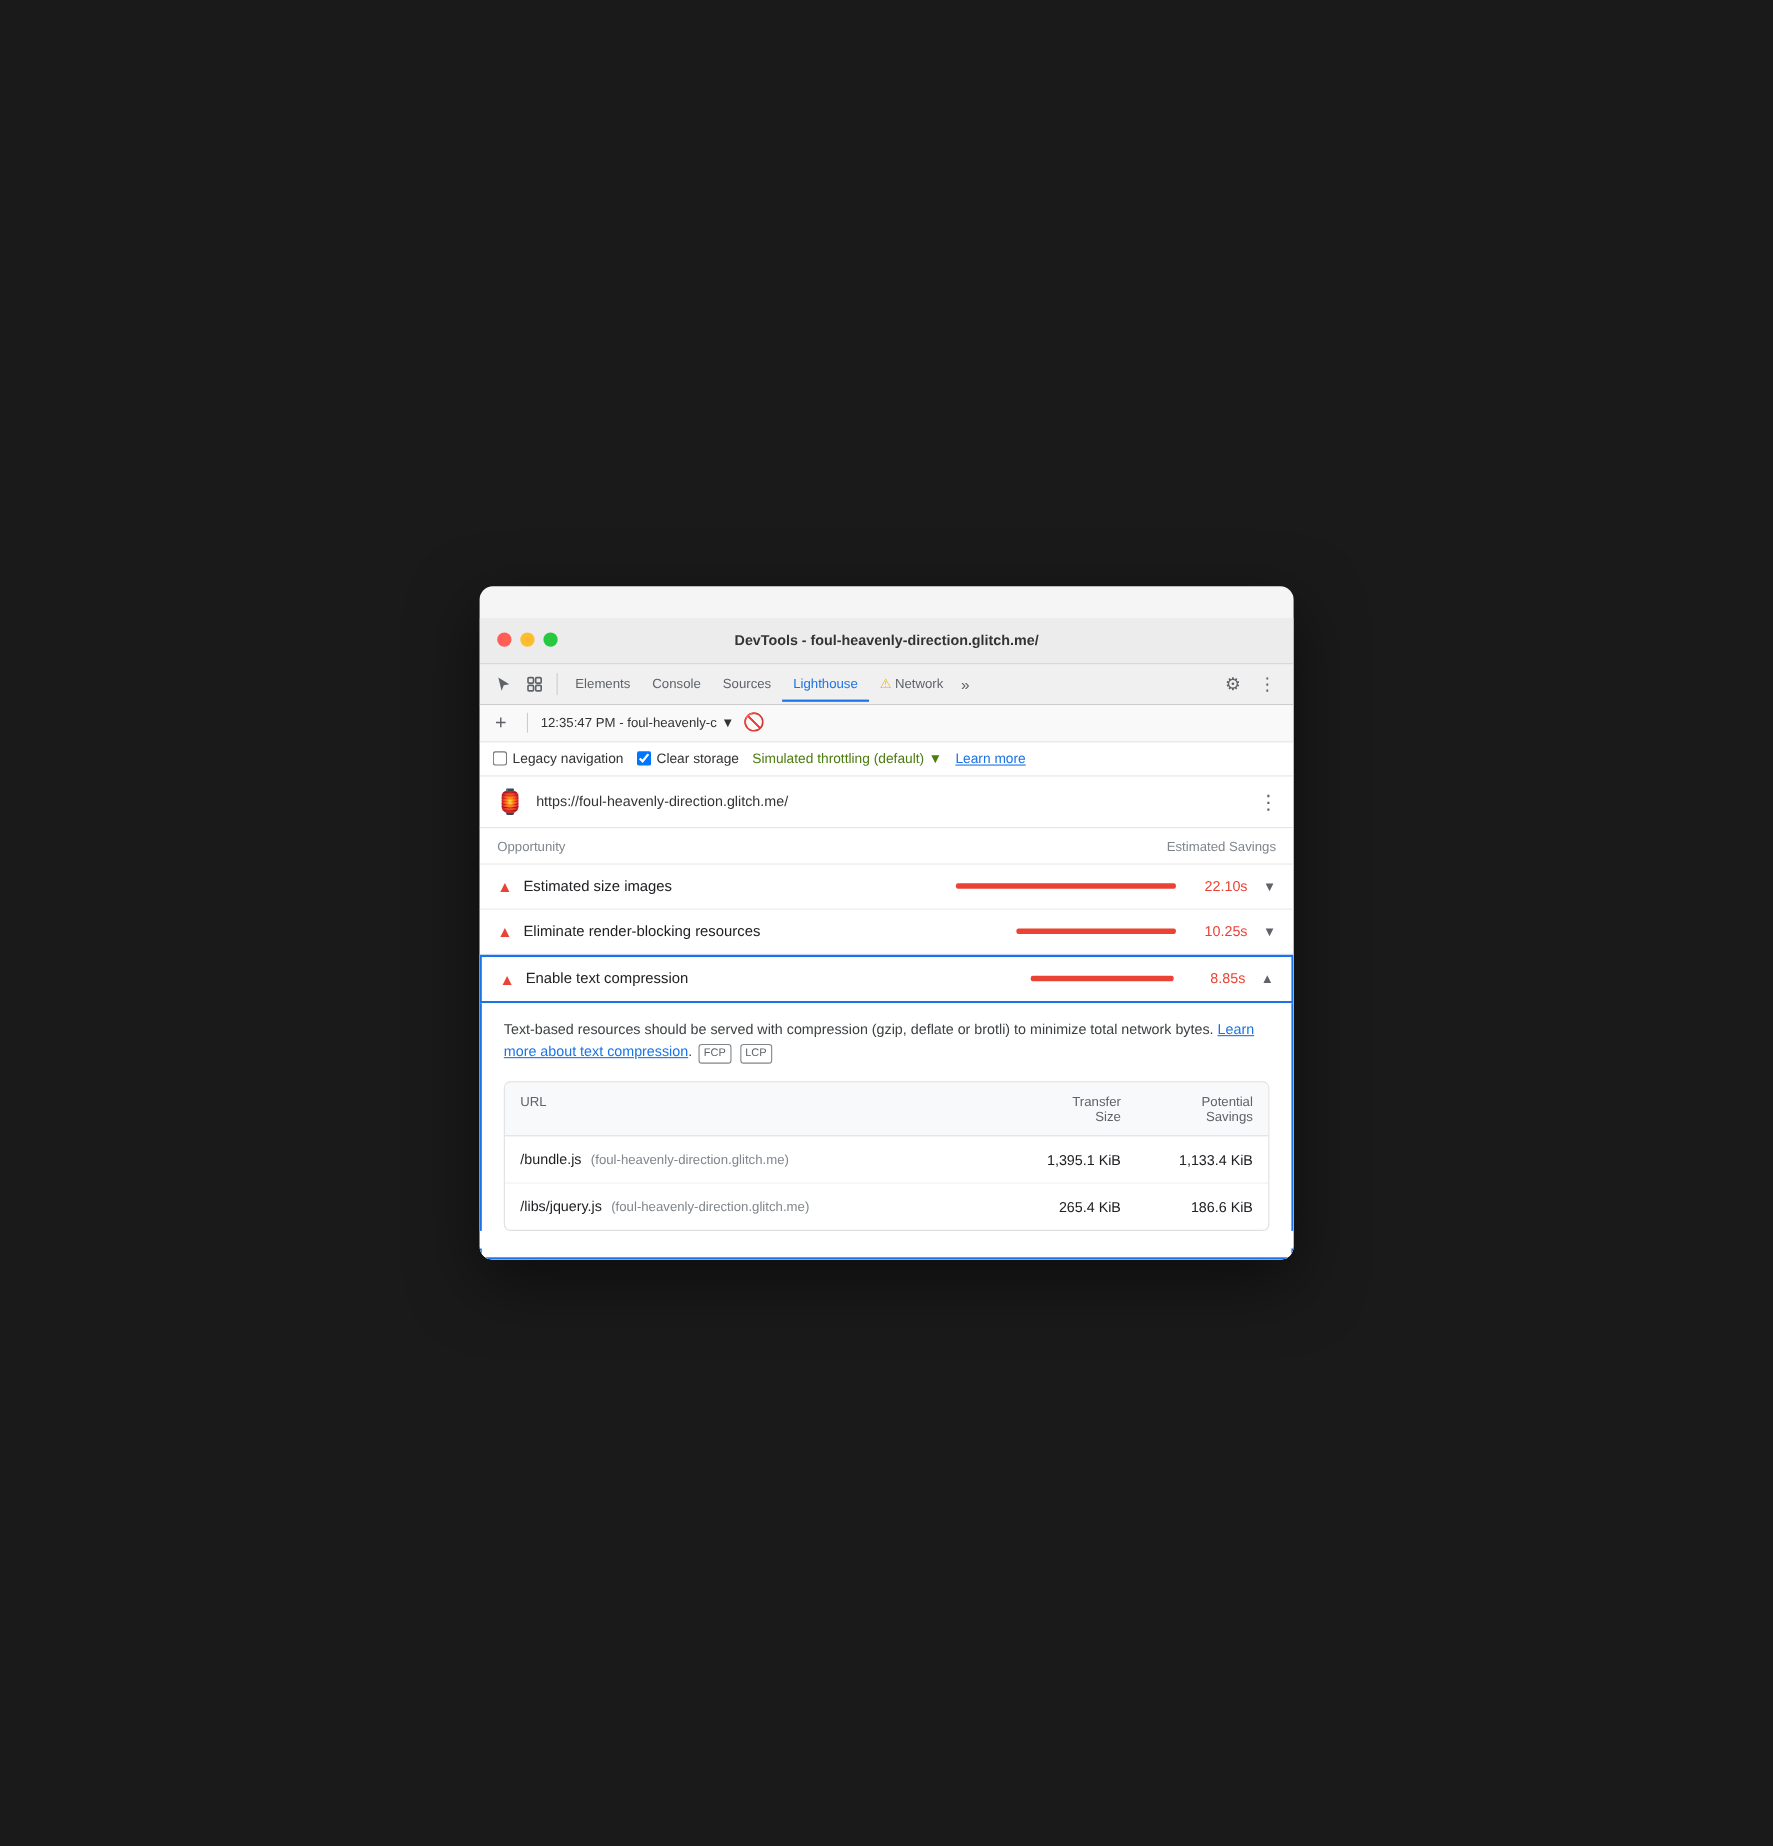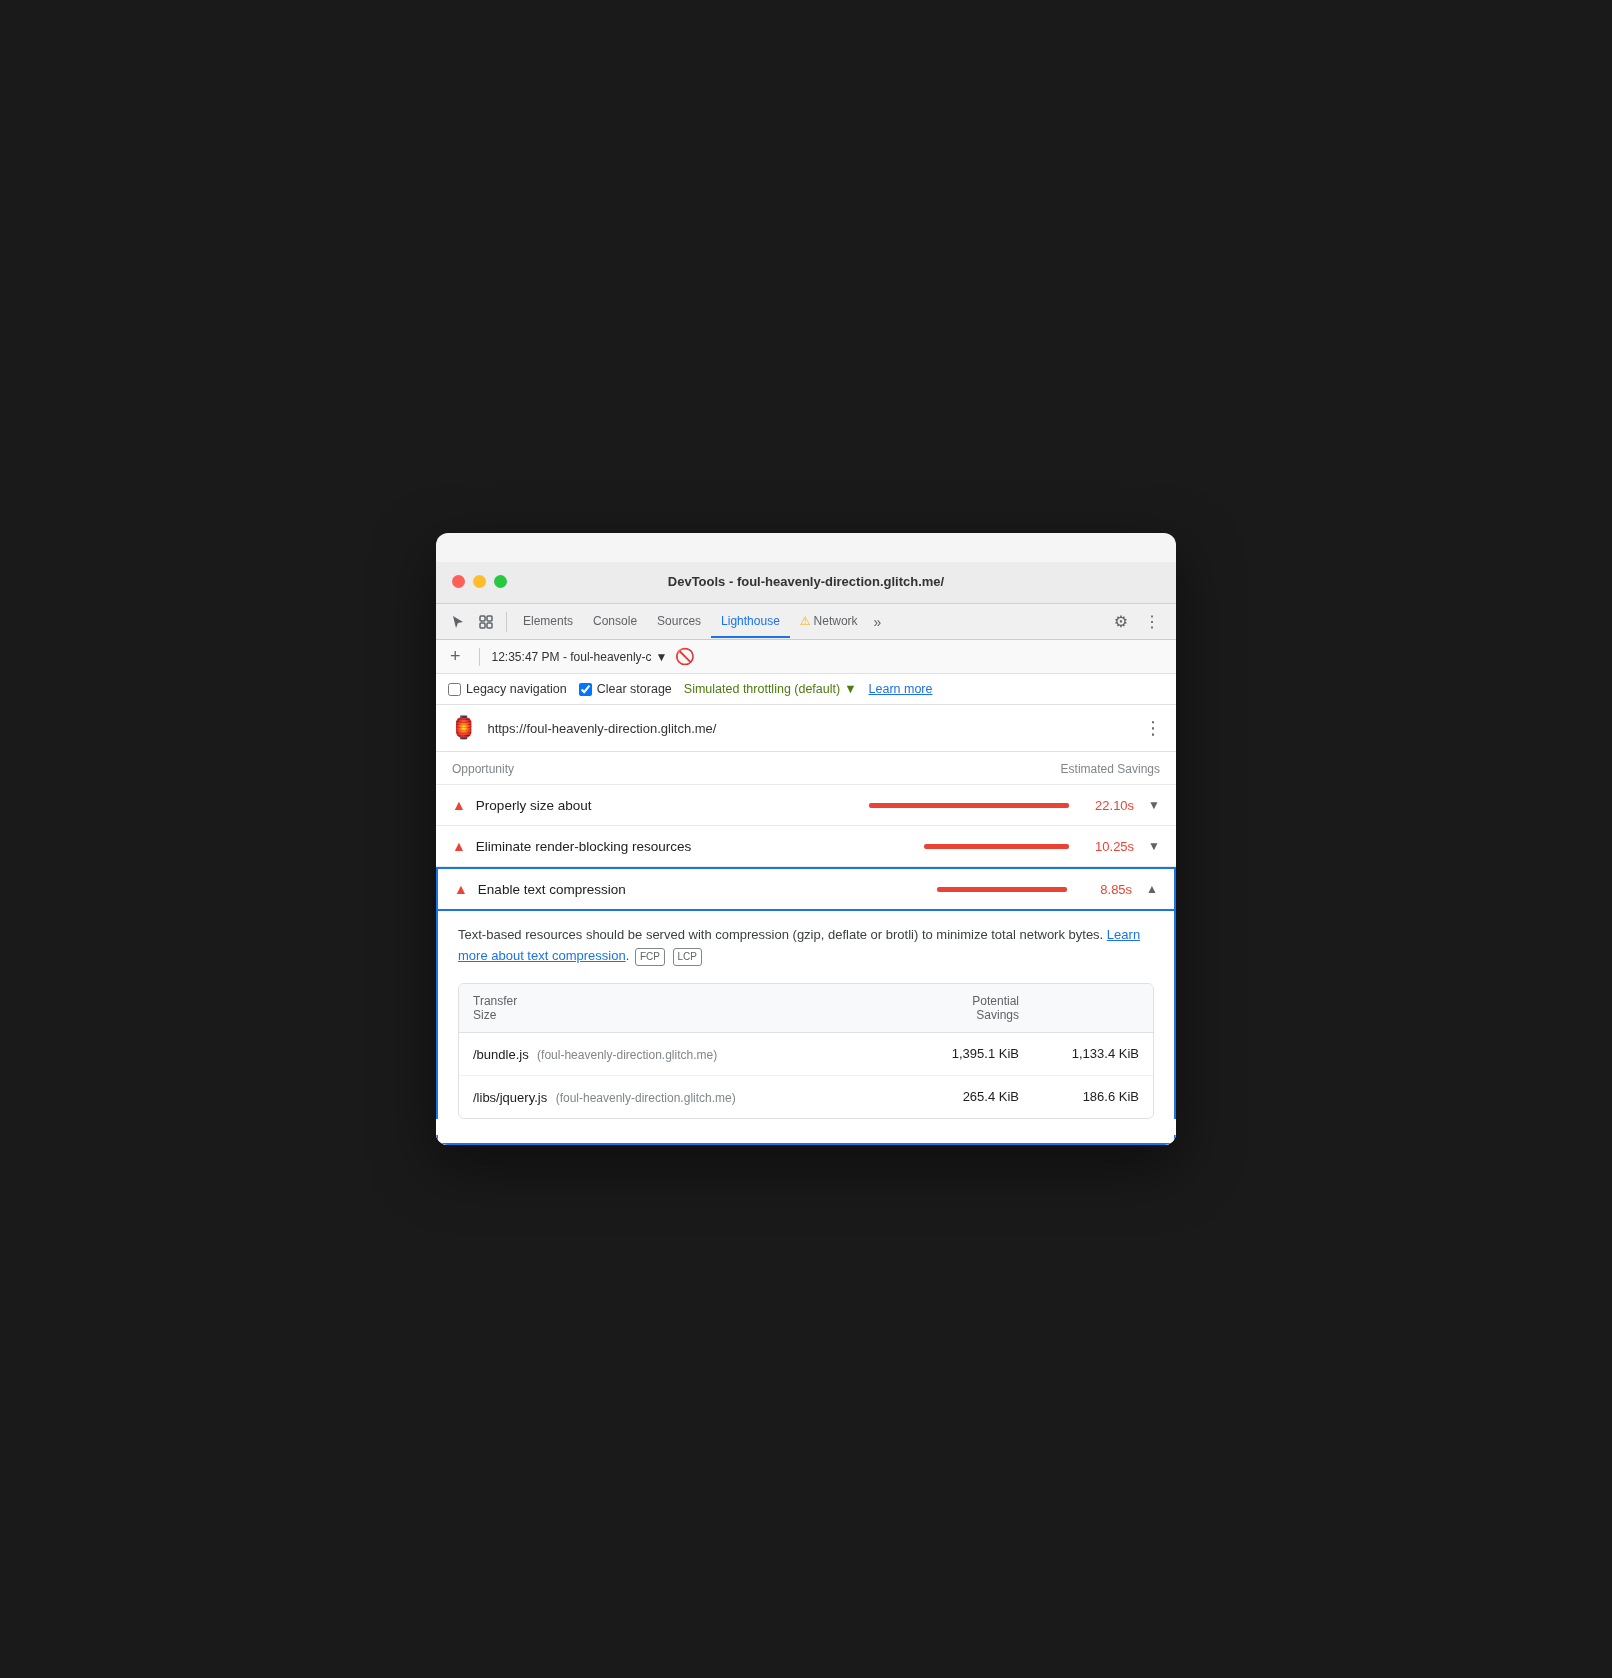--- a/index.html
+++ b/index.html
@@ -415,21 +415,21 @@
 
   <div class="main-content">
 
     <div class="opportunity-header">
       <span class="opp-label">Opportunity</span>
       <span class="est-savings-label">Estimated Savings</span>
     </div>
 
     <div class="audit-row">
       <span class="warning-triangle">▲</span>
-      <span class="audit-title">Properly size about</span>
+      <span class="audit-title">Estimated size images</span>
       <div class="audit-bar-container">
         <div class="audit-bar" style="width:200px"></div>
       </div>
       <span class="audit-time">22.10s</span>
       <span class="chevron">▼</span>
     </div>
 
     <div class="audit-row">
       <span class="warning-triangle">▲</span>
       <span class="audit-title">Eliminate render-blocking resources</span>
@@ -453,20 +453,21 @@
     <div class="expanded-content">
       <p class="expanded-desc">
         <span>Text-based resources should be served with compression (gzip, deflate or brotli) to minimize total network bytes.</span>
         <a class="learn-more-blue">Learn more about text compression</a>.
         <span class="badge">FCP</span>
         <span class="badge">LCP</span>
       </p>
 
       <div class="data-table">
         <div class="table-header">
+          <div class="table-header-cell">URL</div>
           <div class="table-header-cell">Transfer<br>Size</div>
           <div class="table-header-cell">Potential<br>Savings</div>
         </div>
 
         <div class="table-row-data">
           <div>
             <span class="row-url">/bundle.js</span>
             <span class="row-url-host">(foul-heavenly-direction.glitch.me)</span>
           </div>
           <div class="row-value">1,395.1 KiB</div>

